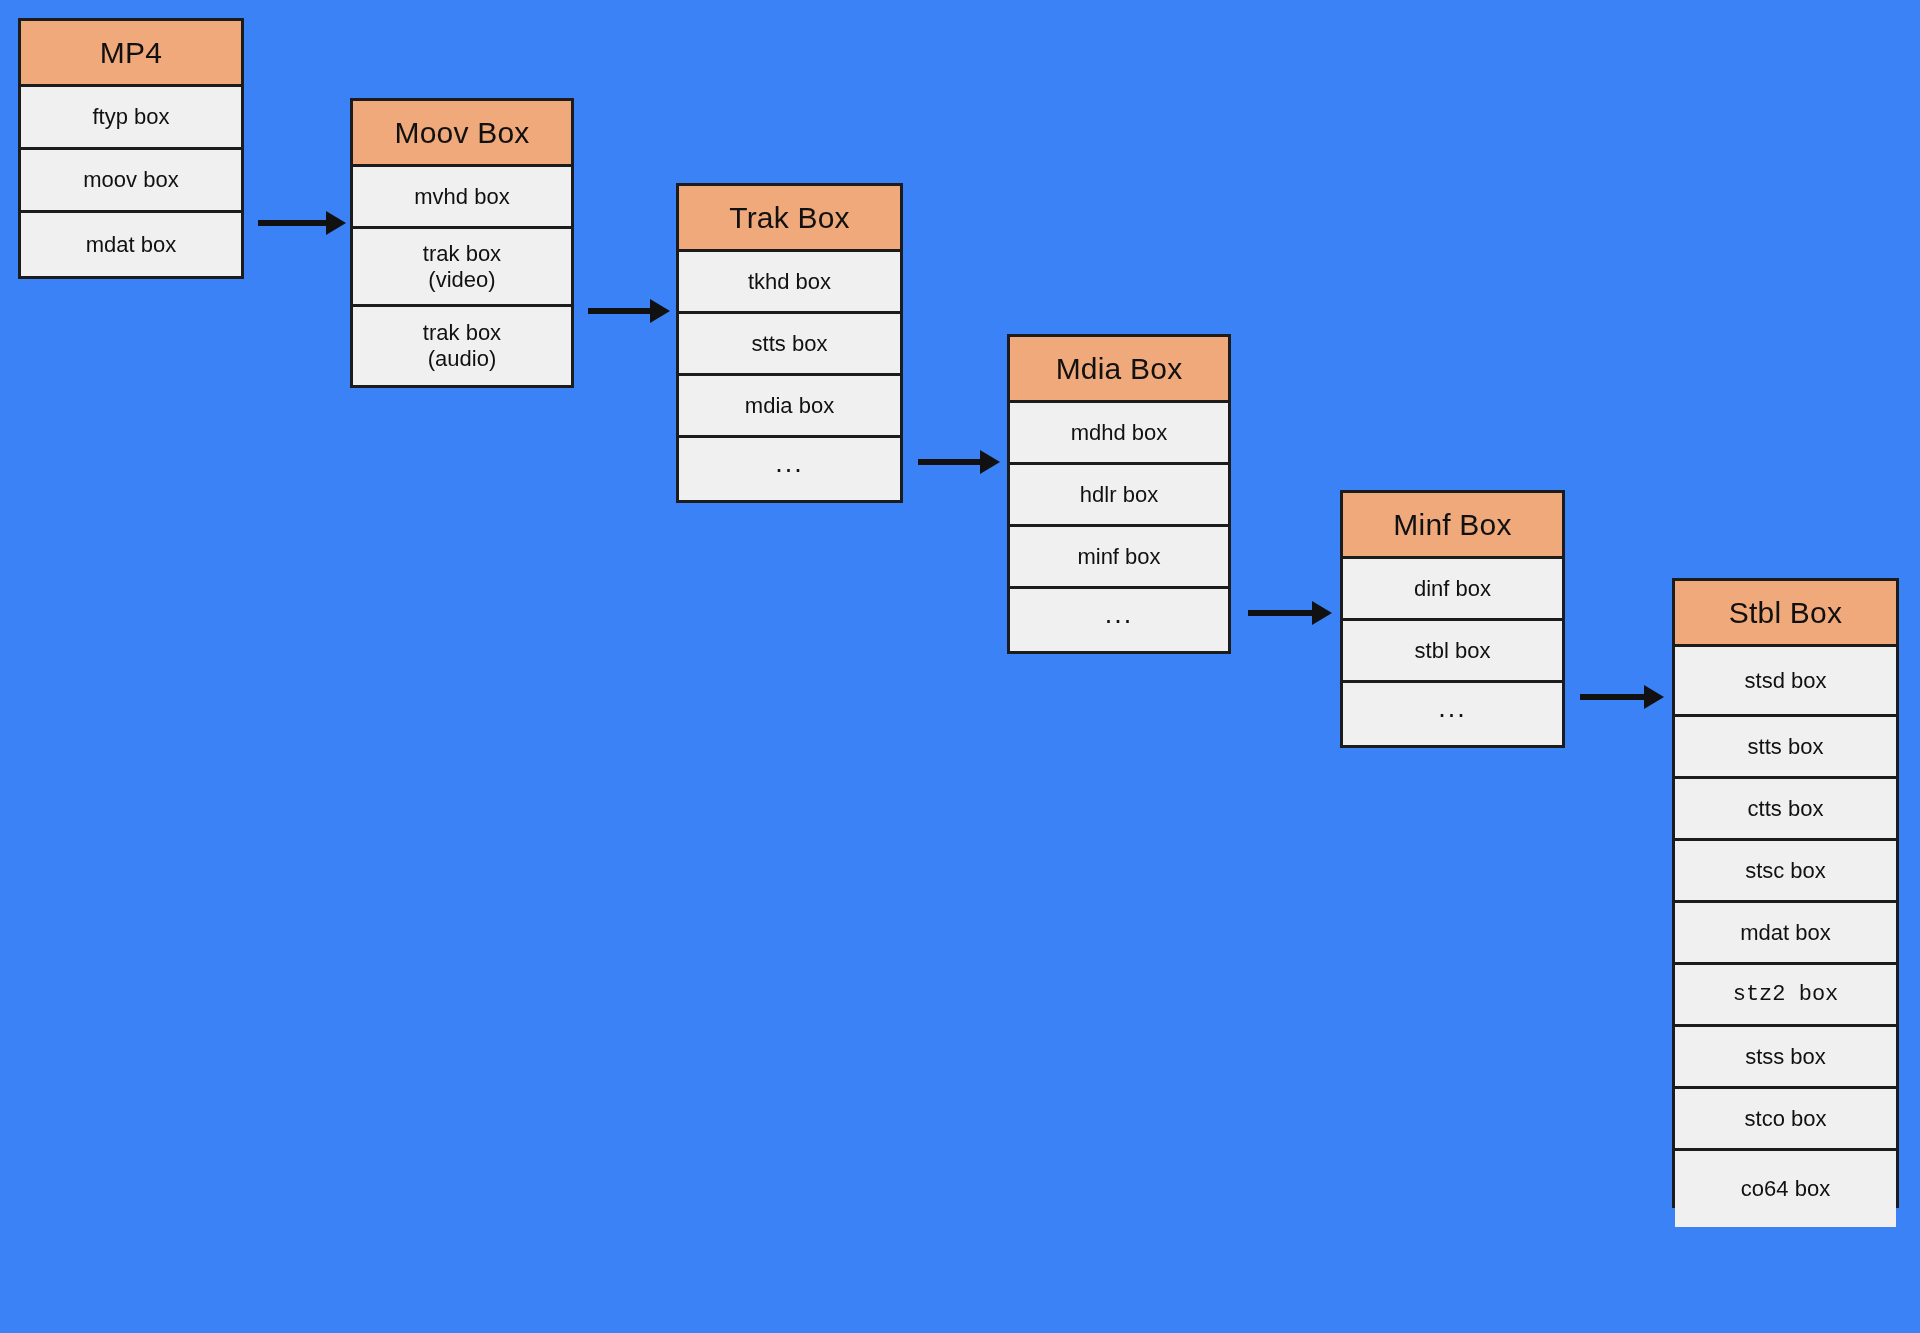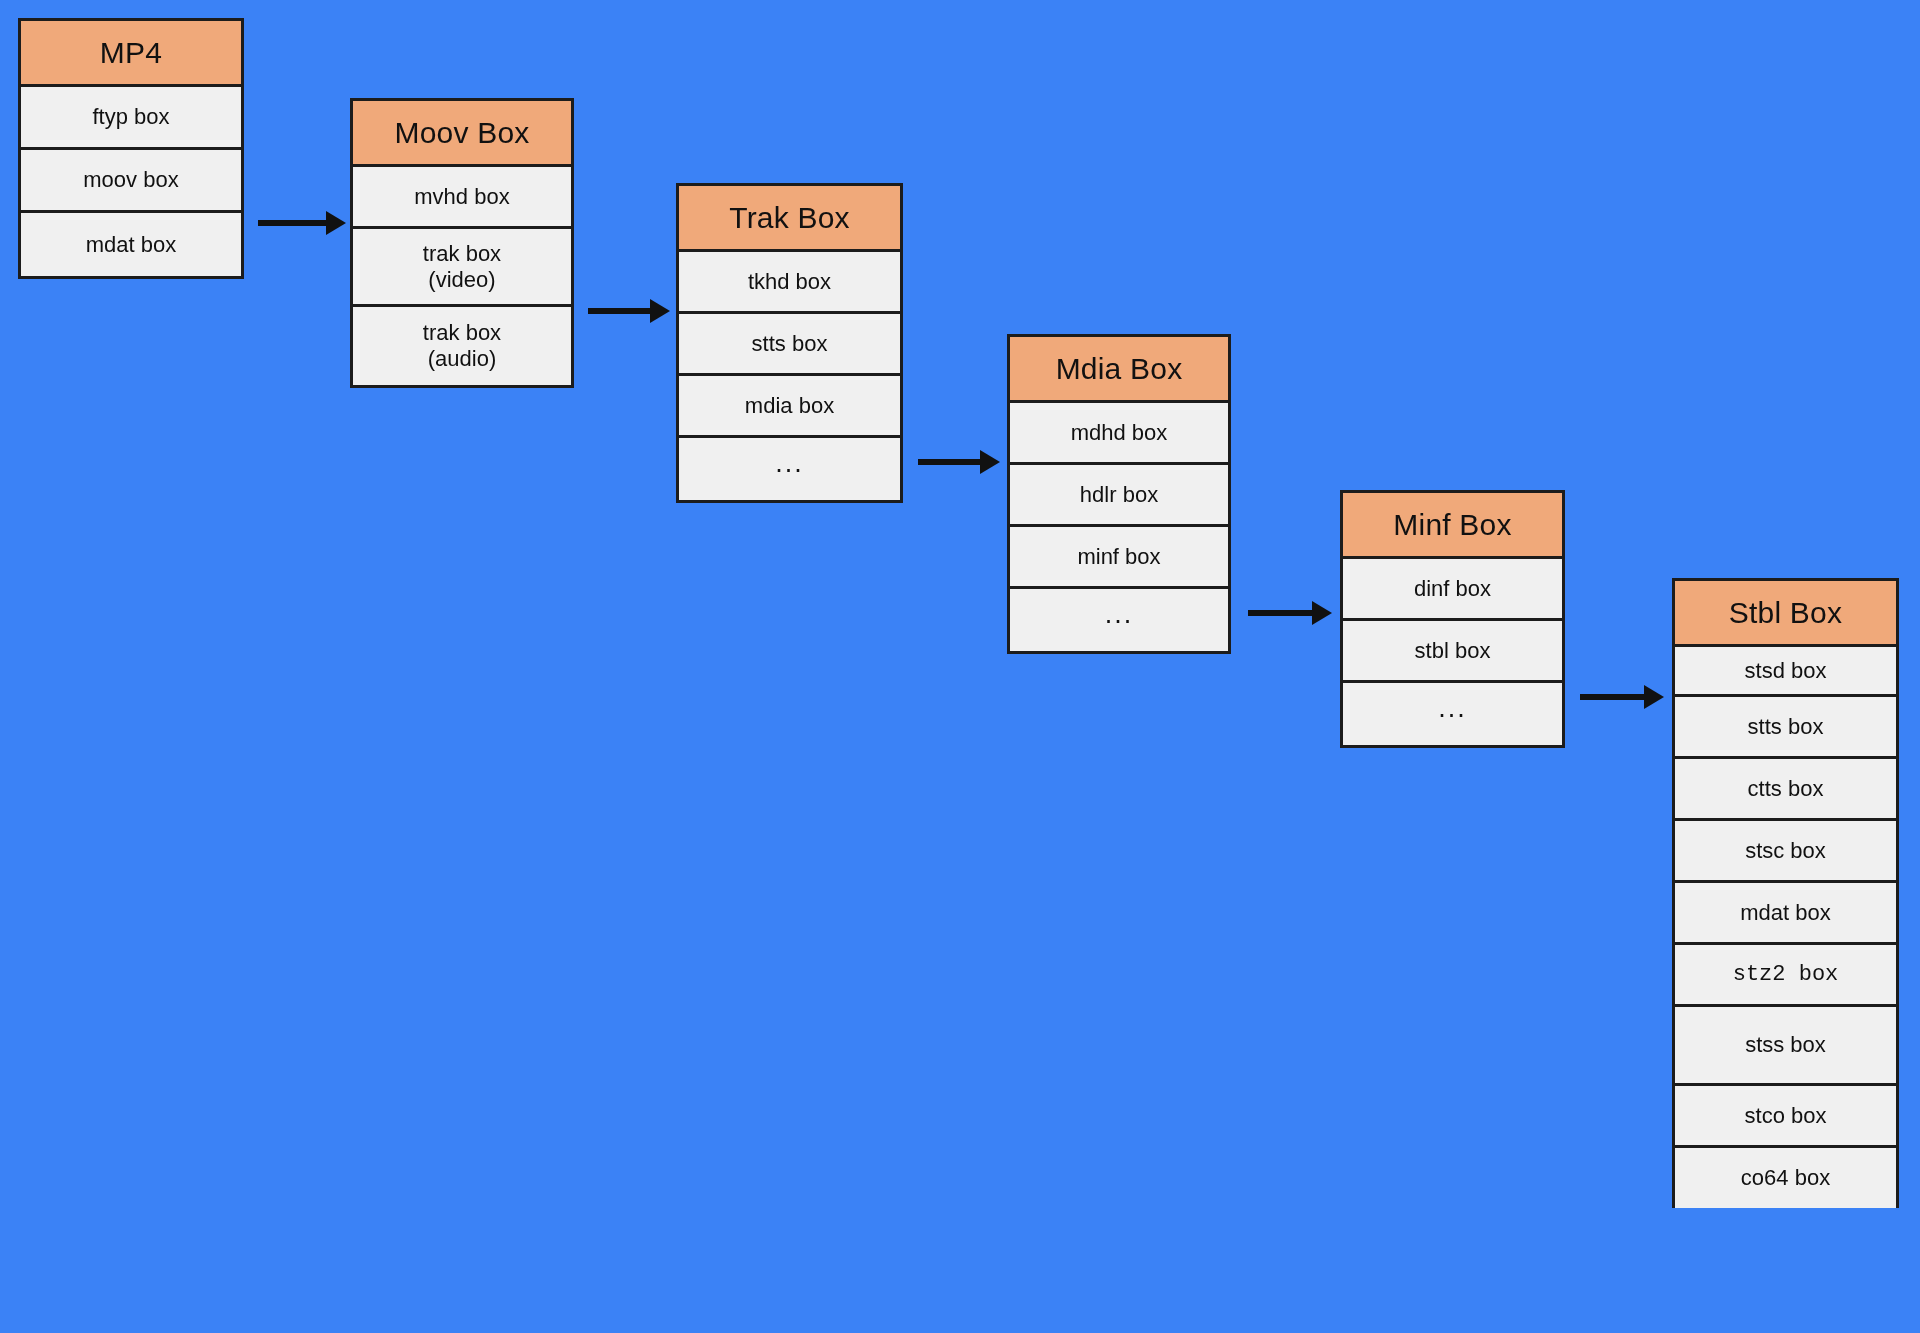--- a/index.html
+++ b/index.html
@@ -98,29 +98,29 @@
       <div class="box-row ellipsis" style="height: 62px;">...</div>
     </div>
     <div class="box-group" style="left: 1340px; top: 490px; width: 225px; height: 258px;">
       <div class="box-header" style="height: 66px;">Minf Box</div>
       <div class="box-row" style="height: 62px;">dinf box</div>
       <div class="box-row" style="height: 62px;">stbl box</div>
       <div class="box-row ellipsis" style="height: 62px;">...</div>
     </div>
     <div class="box-group" style="left: 1672px; top: 578px; width: 227px; height: 630px;">
       <div class="box-header" style="height: 66px;">Stbl Box</div>
-      <div class="box-row" style="height: 50px;">stsd box</div>
+      <div class="box-row" style="height: 70px;">stsd box</div>
       <div class="box-row" style="height: 62px;">stts box</div>
       <div class="box-row" style="height: 62px;">ctts box</div>
       <div class="box-row" style="height: 62px;">stsc box</div>
       <div class="box-row" style="height: 62px;">mdat box</div>
       <div class="box-row" style="height: 62px; font-family: Liberation Mono, monospace;">stz2 box</div>
-      <div class="box-row" style="height: 79px;">stss box</div>
+      <div class="box-row" style="height: 62px;">stss box</div>
       <div class="box-row" style="height: 62px;">stco box</div>
-      <div class="box-row" style="height: 60px;">co64 box</div>
+      <div class="box-row" style="height: 76px;">co64 box</div>
     </div>
     <div class="arrow" style="left: 258px; top: 208px; width: 88px;">
       <svg width="88" height="30" viewBox="0 0 88 30">
         <line x1="0" y1="15" x2="71" y2="15" stroke="#111111" stroke-width="6"></line>
         <polygon points="68,3 88,15 68,27" fill="#111111"></polygon>
       </svg>
     </div>
     <div class="arrow" style="left: 588px; top: 296px; width: 82px;">
       <svg width="82" height="30" viewBox="0 0 82 30">
         <line x1="0" y1="15" x2="65" y2="15" stroke="#111111" stroke-width="6"></line>

